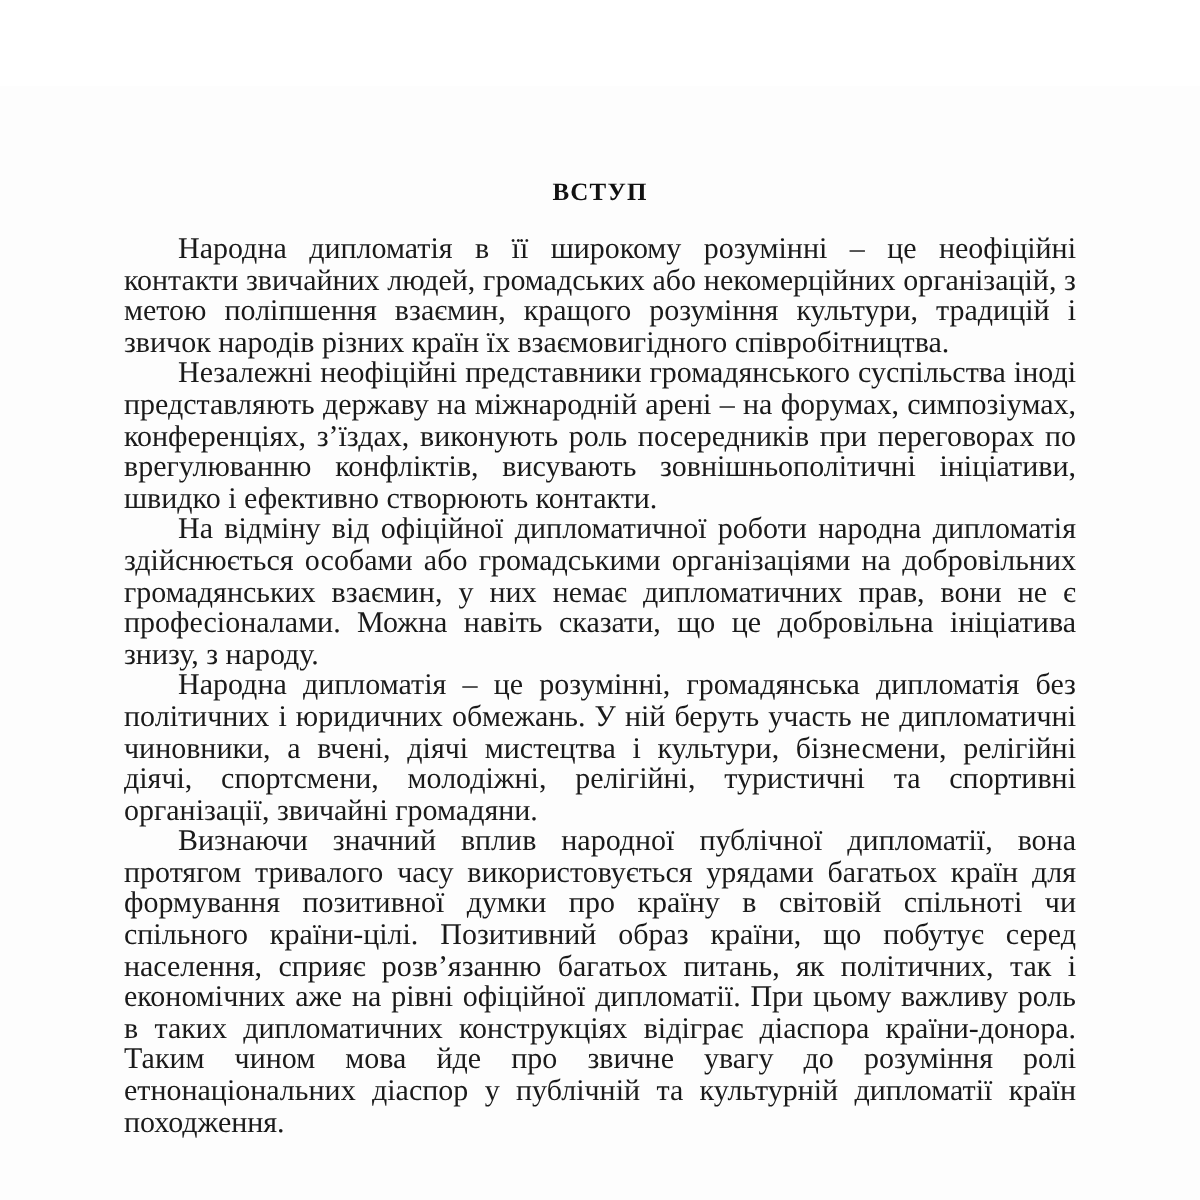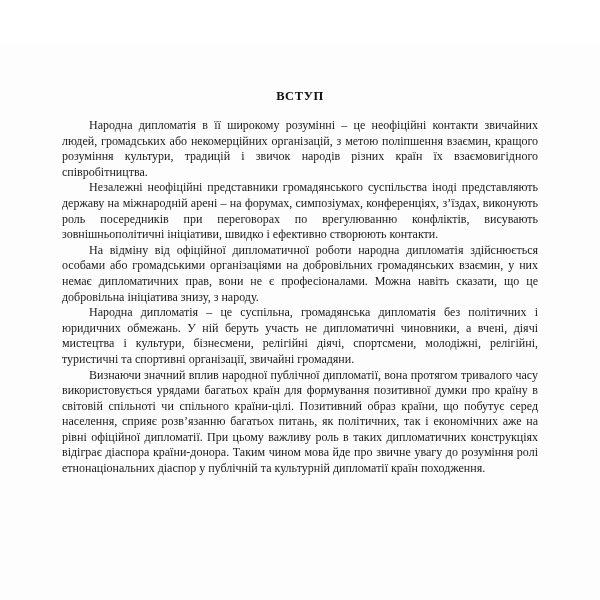--- a/index.html
+++ b/index.html
@@ -27,21 +27,21 @@
     font-size: 12.5px;
     font-weight: bold;
     letter-spacing: 0.6px;
     margin: 0 0 14px 0;
     color: #111;
   }
   .body-text p {
     margin: 0;
     text-align: justify;
     text-justify: inter-word;
-    font-size: 12px;
+    font-size: 15px;
     line-height: 15.6px;
     text-indent: 27px;
     color: #1a1a1a;
     hyphens: none;
   }
   .page-number {
     position: absolute;
     left: 0;
     right: 0;
     bottom: 24px;
@@ -52,17 +52,17 @@
 </style>
 </head>
 <body>
 
 <div class="page">
   <h1 class="doc-title">ВСТУП</h1>
   <div class="body-text">
     <p>Народна дипломатія в її широкому розумінні – це неофіційні контакти звичайних людей, громадських або некомерційних організацій, з метою поліпшення взаємин, кращого розуміння культури, традицій і звичок народів різних країн їх взаємовигідного співробітництва.</p>
     <p>Незалежні неофіційні представники громадянського суспільства іноді представляють державу на міжнародній арені – на форумах, симпозіумах, конференціях, з’їздах, виконують роль посередників при переговорах по врегулюванню конфліктів, висувають зовнішньополітичні ініціативи, швидко і ефективно створюють контакти.</p>
     <p>На відміну від офіційної дипломатичної роботи народна дипломатія здійснюється особами або громадськими організаціями на добровільних громадянських взаємин, у них немає дипломатичних прав, вони не є професіоналами. Можна навіть сказати, що це добровільна ініціатива знизу, з народу.</p>
-    <p>Народна дипломатія – це суспільна, громадянська дипломатія без політичних і юридичних обмежань. У ній беруть участь не дипломатичні чиновники, а вчені, діячі мистецтва і культури, бізнесмени, релігійні діячі, спортсмени, молодіжні, релігійні, туристичні та спортивні організації, звичайні громадяни.</p>
+    <p>Народна дипломатія – це розумінні, громадянська дипломатія без політичних і юридичних обмежань. У ній беруть участь не дипломатичні чиновники, а вчені, діячі мистецтва і культури, бізнесмени, релігійні діячі, спортсмени, молодіжні, релігійні, туристичні та спортивні організації, звичайні громадяни.</p>
     <p>Визнаючи значний вплив народної публічної дипломатії, вона протягом тривалого часу використовується урядами багатьох країн для формування позитивної думки про країну в світовій спільноті чи спільного країни-цілі. Позитивний образ країни, що побутує серед населення, сприяє розв’язанню багатьох питань, як політичних, так і економічних аже на рівні офіційної дипломатії. При цьому важливу роль в таких дипломатичних конструкціях відіграє діаспора країни-донора. Таким чином мова йде про звичне увагу до розуміння ролі етнонаціональних діаспор у публічній та культурній дипломатії країн походження.</p>
   </div>
   <div class="page-number">3</div>
 </div>
 
 </body></html>

